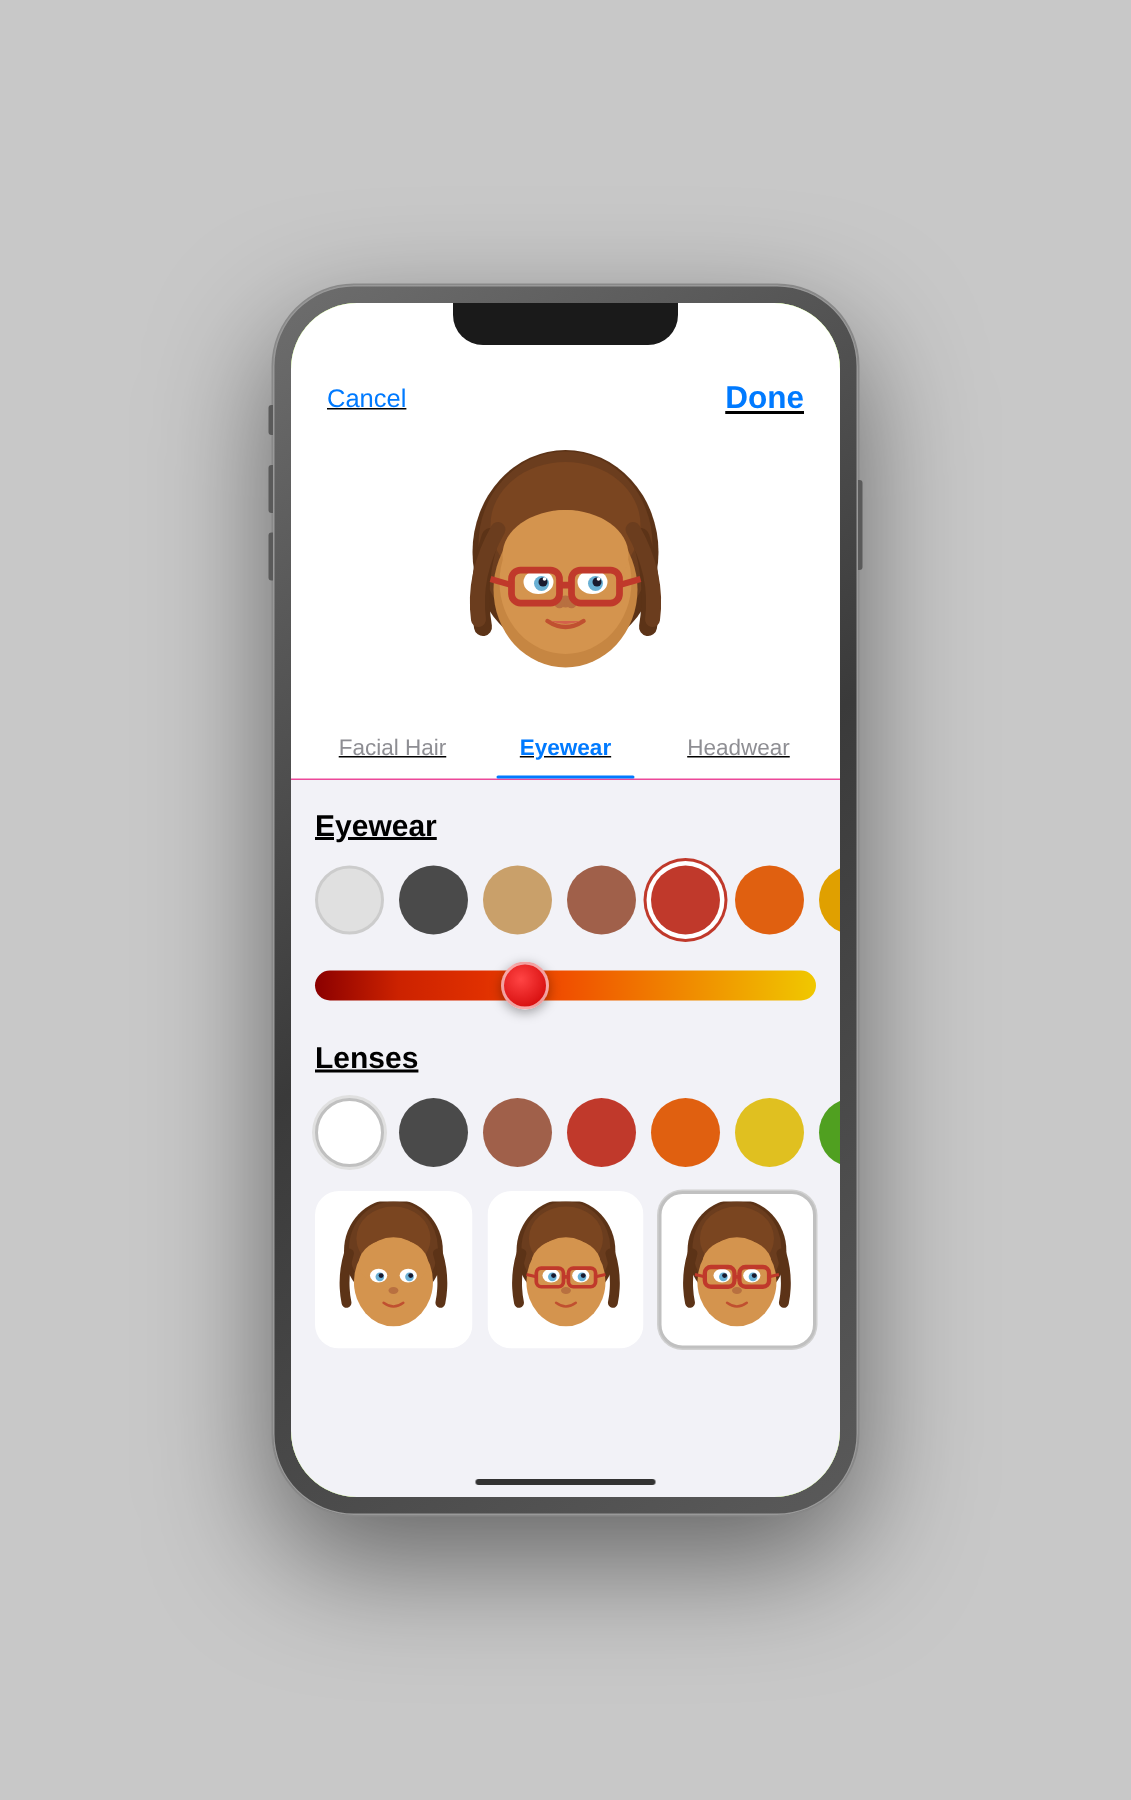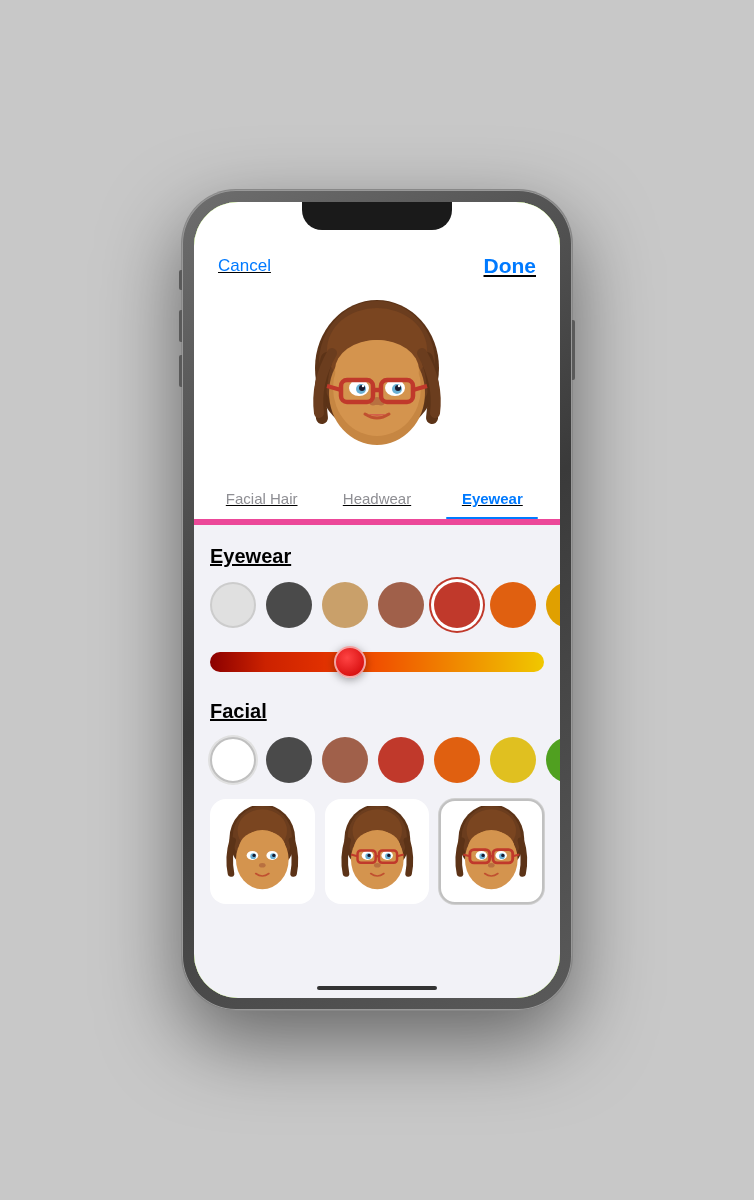--- a/index.html
+++ b/index.html
@@ -105,21 +105,21 @@
       border-radius: 50%;
       overflow: hidden;
       position: relative;
     }
 
     
     .category-tabs {
       background: #fff;
       display: flex;
       flex-shrink: 0;
-      border-bottom: 6px solid #ec4899;
+      border-bottom: 1px solid #ec4899;
       padding: 0 10px;
     }
 
     .tab-item {
       flex: 1;
       text-align: center;
       padding: 12px 4px;
       font-size: 15px;
       color: #8e8e93;
       position: relative;
@@ -347,22 +347,22 @@
 
             <line x1="44" y1="92" x2="30" y2="88" stroke="#c0392b" stroke-width="4"></line>
 
             <line x1="116" y1="92" x2="130" y2="88" stroke="#c0392b" stroke-width="4"></line>
           </svg>
         </div>
       </div>
 
       <div class="category-tabs">
         <div class="tab-item">Facial Hair</div>
+        <div class="tab-item active">Eyewear</div>
         <div class="tab-item">Headwear</div>
-        <div class="tab-item active">Eyewear</div>
       </div>
 
       <div class="content-area">
 
         <div>
           <div class="section-title">Eyewear</div>
 
           <div class="swatches-row">
             <div class="swatch" style="background:#e0e0e0; border: 2px solid #ccc;"></div>
             <div class="swatch" style="background:#4a4a4a;"></div>
@@ -374,21 +374,21 @@
           </div>
 
           <div class="slider-container">
             <div class="slider-track">
               <div class="slider-thumb"></div>
             </div>
           </div>
         </div>
 
         <div class="lenses-section">
-          <div class="section-title">Facial</div>
+          <div class="section-title">Lenses</div>
 
           <div class="swatches-row">
             <div class="swatch lens-selected"></div>
             <div class="swatch" style="background:#4a4a4a;"></div>
             <div class="swatch" style="background:#a0604a;"></div>
             <div class="swatch" style="background:#c0392b;"></div>
             <div class="swatch" style="background:#e06010;"></div>
             <div class="swatch" style="background:#e0c020;"></div>
             <div class="swatch" style="background:#50a020;"></div>
           </div>

